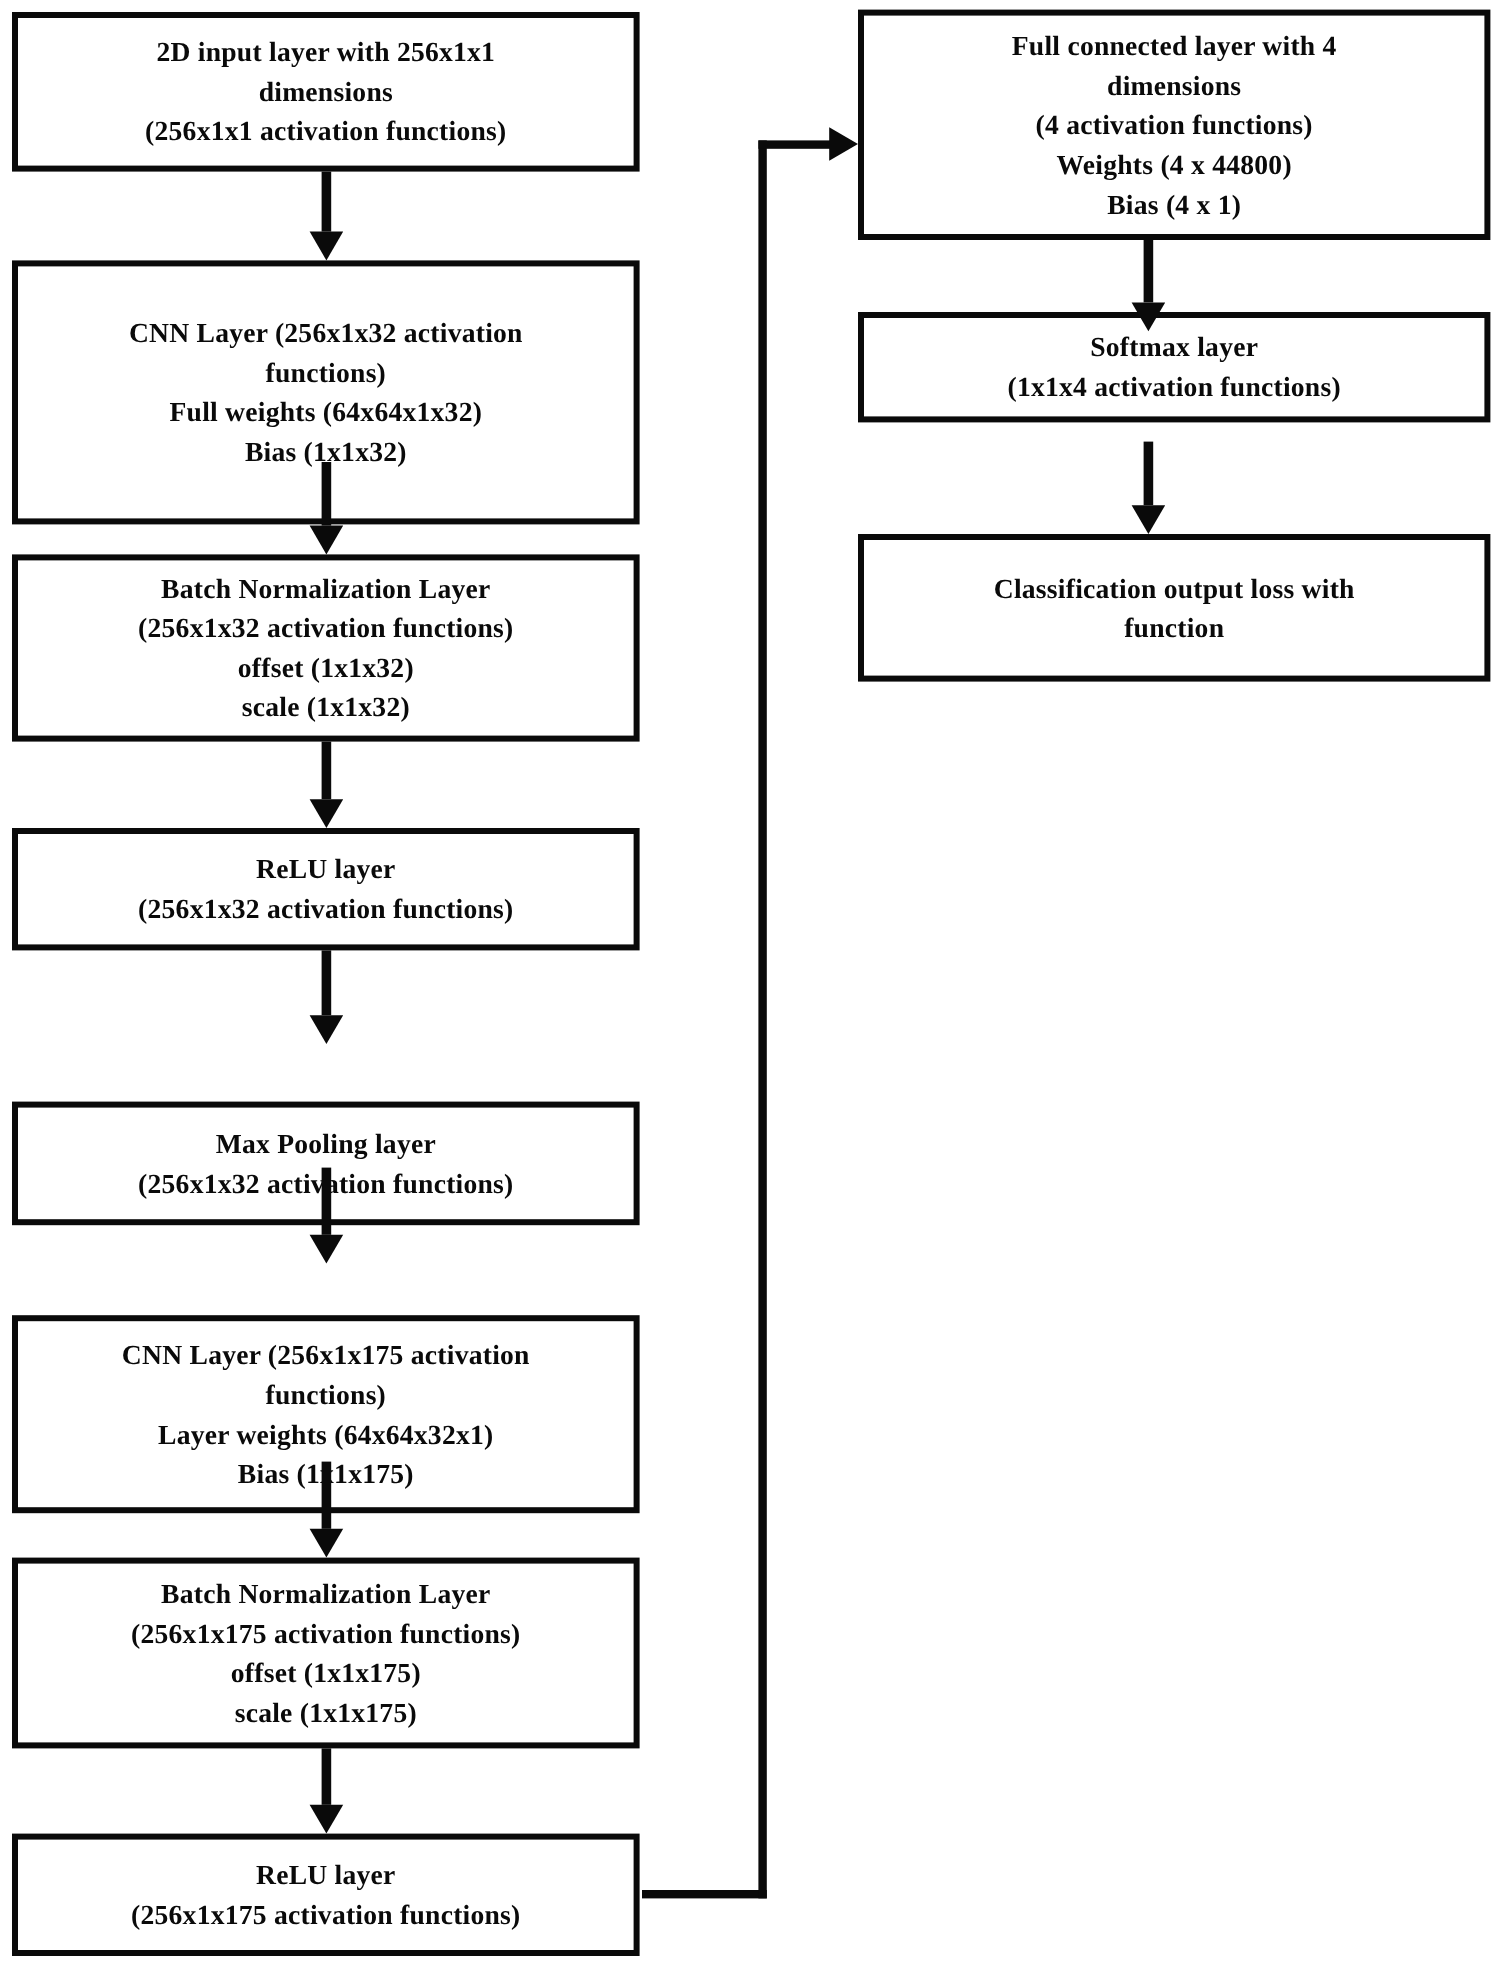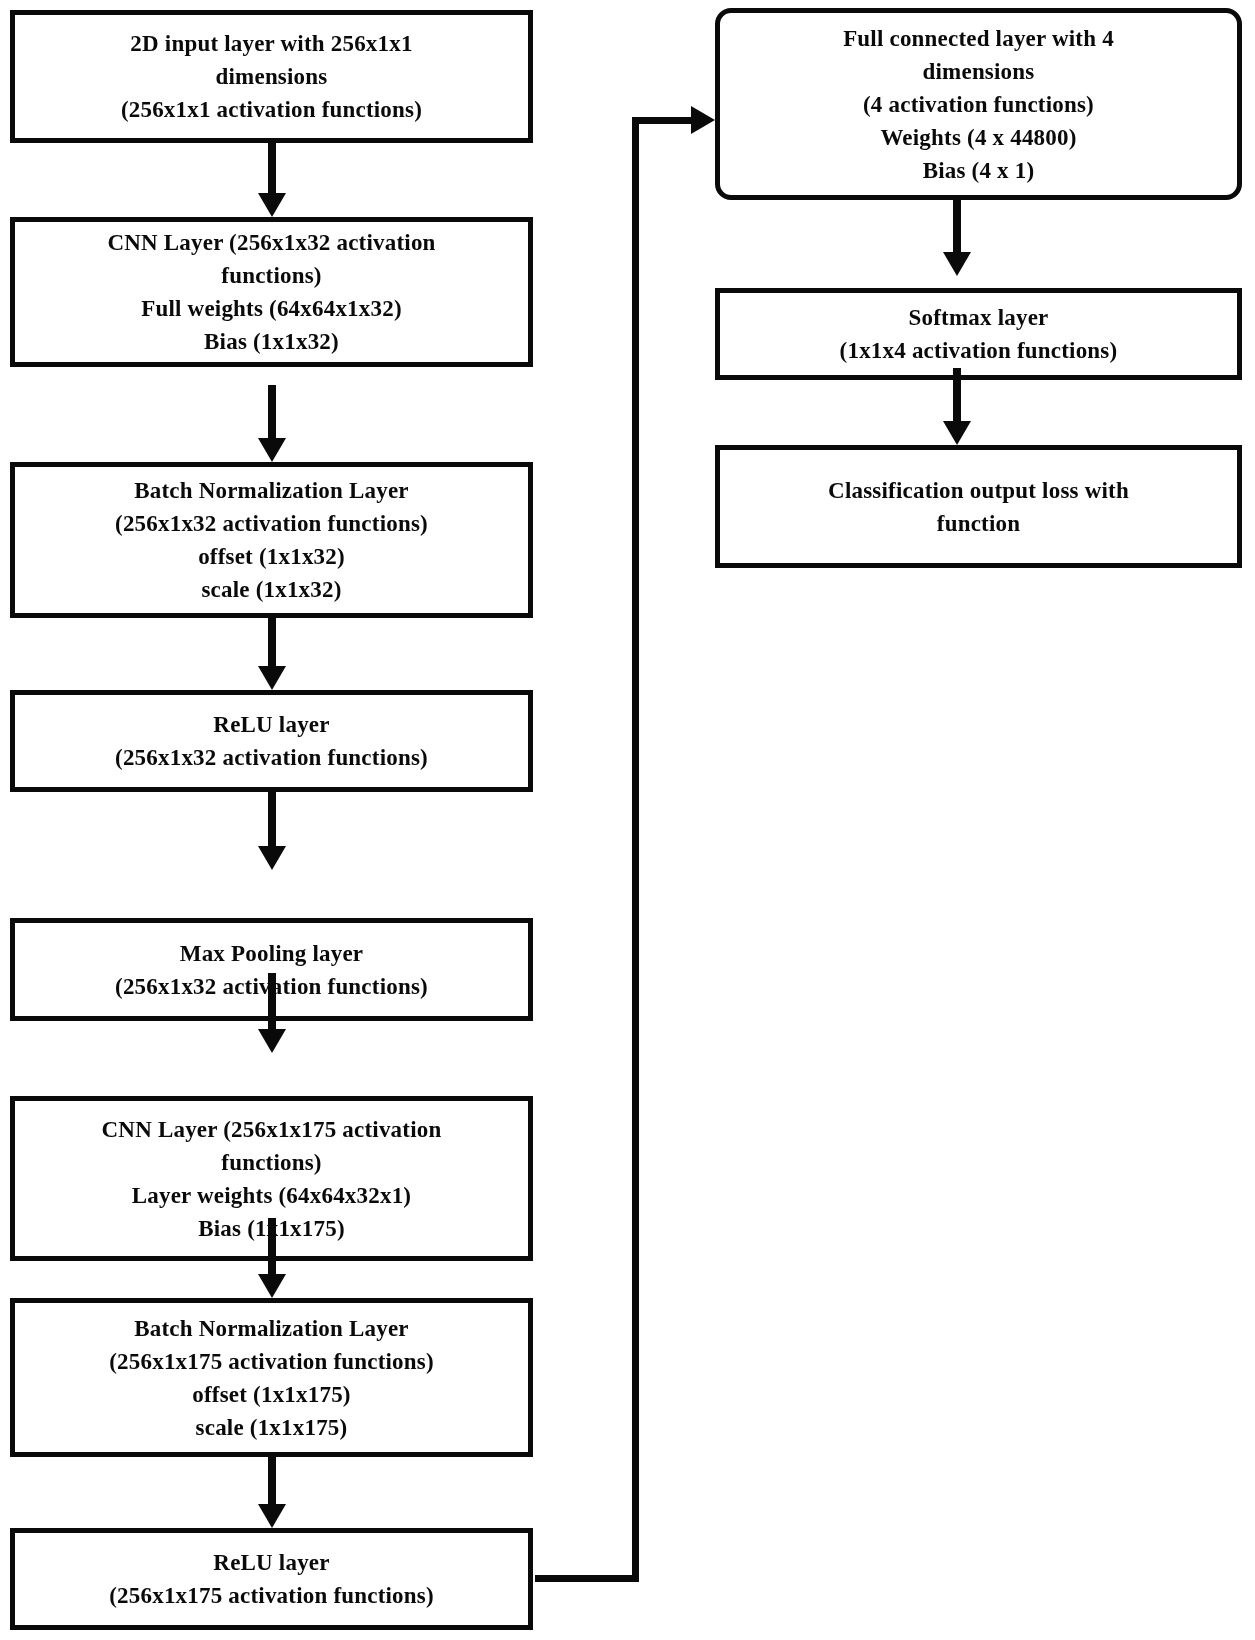--- a/index.html
+++ b/index.html
@@ -29,32 +29,32 @@
     font-weight: bold;
     font-size: 23px;
     line-height: 33px;
     letter-spacing: 0.2px;
   }
   .ln { display: block; white-space: nowrap; }
 
   
   .lbox { left: 10px; width: 523px; }
   #b1 { top: 10px;   height: 133px; }
-  #b2 { top: 217px;  height: 150px; }
+  #b2 { top: 217px;  height: 220px; }
   #b3 { top: 462px;  height: 156px; }
   #b4 { top: 690px;  height: 102px; }
   #b5 { top: 918px;  height: 103px; }
   #b6 { top: 1096px; height: 165px; }
   #b7 { top: 1298px; height: 159px; }
   #b8 { top: 1528px; height: 102px; }
 
   
   .rbox { left: 715px; width: 527px; }
-  #r1 { top: 8px;   height: 192px; border-radius: 16px; }
-  #r2 { top: 288px; height: 92px; }
+  #r1 { top: 8px;   height: 192px; }
+  #r2 { top: 260px; height: 92px; }
   #r3 { top: 445px; height: 123px; }
 
   
   .arrow-down {
     position: absolute;
     width: 8px;
     background: #0a0a0a;
   }
   .arrow-down::after {
     content: "";

